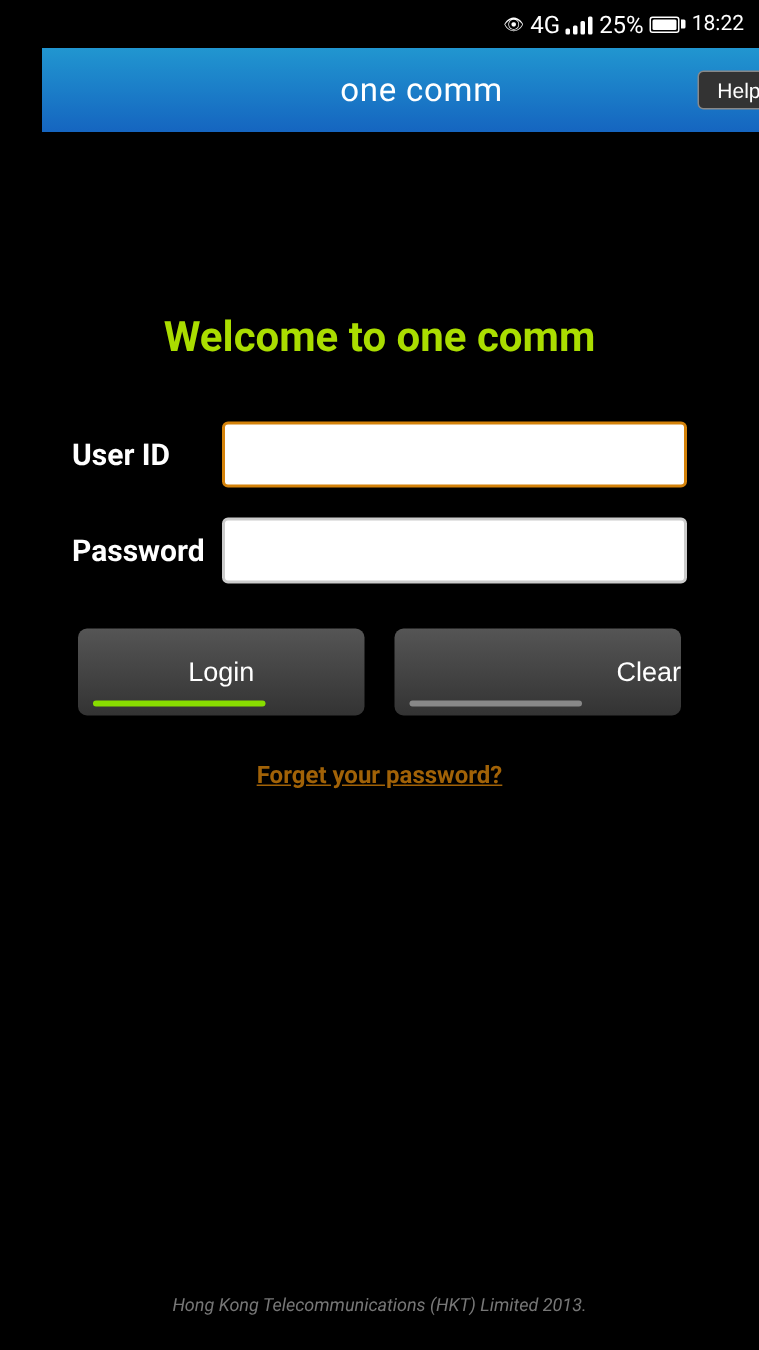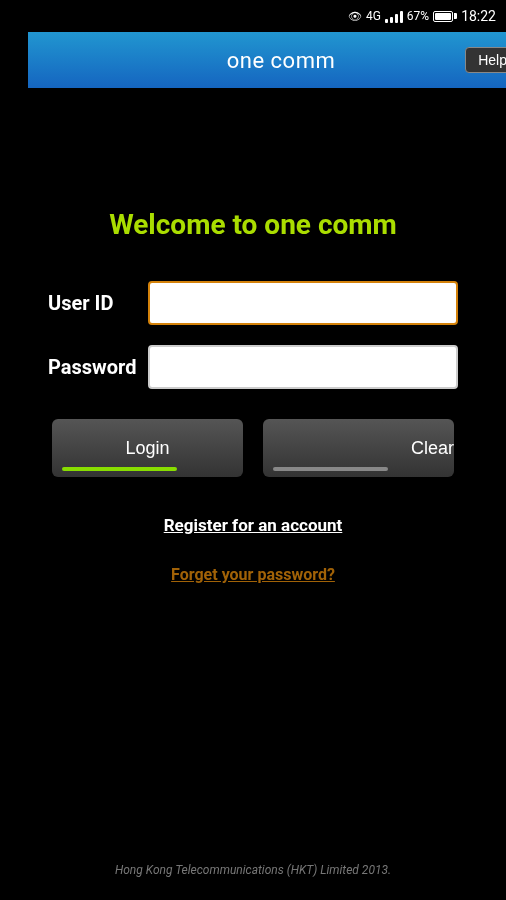--- a/index.html
+++ b/index.html
@@ -20,21 +20,21 @@
       background: #000;
       display: flex;
       align-items: center;
       justify-content: flex-end;
       padding: 0 10px;
       gap: 6px;
     }
 
     .status-bar-text {
       color: #fff;
-      font-size: 12px;
+      font-size: 16px;
     }
 
     .status-icons {
       display: flex;
       align-items: center;
       gap: 4px;
     }
 
     
     .header {
@@ -268,21 +268,21 @@
 
     <span class="status-bar-text">4G</span>
 
     <div class="signal-bars">
       <div class="signal-bar" style="height:4px;"></div>
       <div class="signal-bar" style="height:6px;"></div>
       <div class="signal-bar" style="height:9px;"></div>
       <div class="signal-bar" style="height:12px;"></div>
     </div>
 
-    <span class="status-bar-text">67%</span>
+    <span class="status-bar-text">25%</span>
 
     <span class="battery-icon"></span>
 
     <span class="status-bar-text" style="font-size:14px;margin-left:4px;">18:22</span>
   </div>
 </div>
 
 <div class="header">
   <span class="header-title">one comm</span>
   <button class="help-button">Help</button>
@@ -301,20 +301,19 @@
       <label class="form-label">Password</label>
       <input class="form-input no-border" type="password" style="">
     </div>
   </div>
 
   <div class="button-row">
     <button class="btn btn-login">Login</button>
     <button class="btn btn-clear">Clear</button>
   </div>
 
-  <div class="link-text">Register for an account</div>
   <div class="link-text2">Forget your password?</div>
 
   <div class="footer">
     <div>Hong Kong Telecommunications (HKT) Limited 2013.</div>
   </div>
 
 </div>
 
 </body></html>

